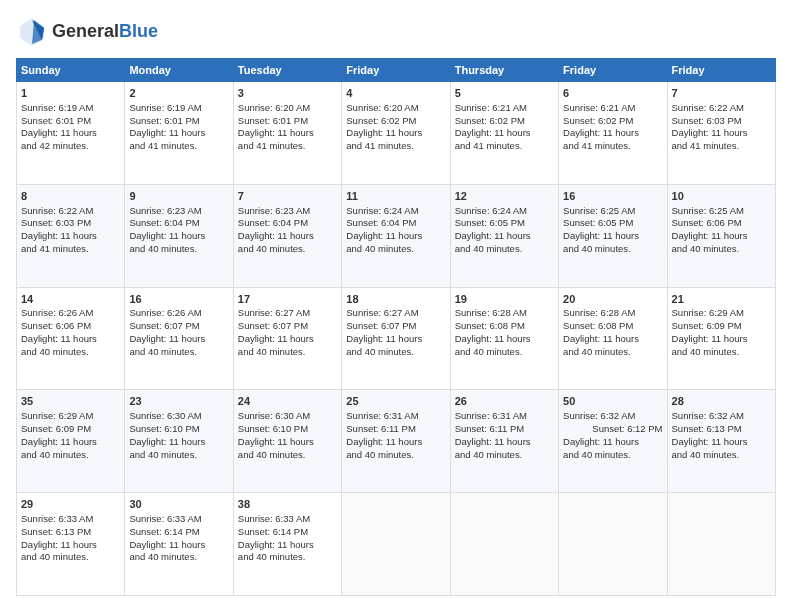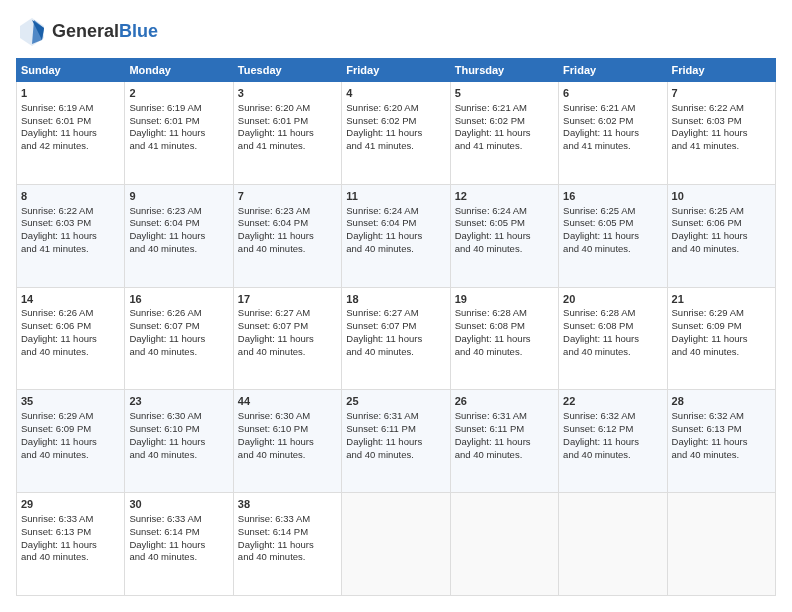--- a/index.html
+++ b/index.html
@@ -294,44 +294,44 @@
             <span style="display: block;">and 40 minutes.</span>
           </td>
           <td>
             <span class="day-num">23</span>
             <span style="display: block;">Sunrise: 6:30 AM</span>
             <span style="display: block;">Sunset: 6:10 PM</span>
             <span style="display: block;">Daylight: 11 hours</span>
             <span style="display: block;">and 40 minutes.</span>
           </td>
           <td>
-            <span class="day-num">44</span>
+            <span class="day-num">24</span>
             <span style="display: block;">Sunrise: 6:30 AM</span>
             <span style="display: block;">Sunset: 6:10 PM</span>
             <span style="display: block;">Daylight: 11 hours</span>
             <span style="display: block;">and 40 minutes.</span>
           </td>
           <td>
             <span class="day-num">25</span>
             <span style="display: block;">Sunrise: 6:31 AM</span>
             <span style="display: block;">Sunset: 6:11 PM</span>
             <span style="display: block;">Daylight: 11 hours</span>
             <span style="display: block;">and 40 minutes.</span>
           </td>
           <td>
             <span class="day-num">26</span>
             <span style="display: block;">Sunrise: 6:31 AM</span>
             <span style="display: block;">Sunset: 6:11 PM</span>
             <span style="display: block;">Daylight: 11 hours</span>
             <span style="display: block;">and 40 minutes.</span>
           </td>
           <td>
-            <span class="day-num">22</span>
+            <span class="day-num">50</span>
             <span style="display: block;">Sunrise: 6:32 AM</span>
-            <span style="display: block;">Sunset: 6:12 PM</span>
+            <span style="display: block; text-align: right;">Sunset: 6:12 PM</span>
             <span style="display: block;">Daylight: 11 hours</span>
             <span style="display: block;">and 40 minutes.</span>
           </td>
           <td>
             <span class="day-num">28</span>
             <span style="display: block;">Sunrise: 6:32 AM</span>
             <span style="display: block;">Sunset: 6:13 PM</span>
             <span style="display: block;">Daylight: 11 hours</span>
             <span style="display: block;">and 40 minutes.</span>
           </td>

